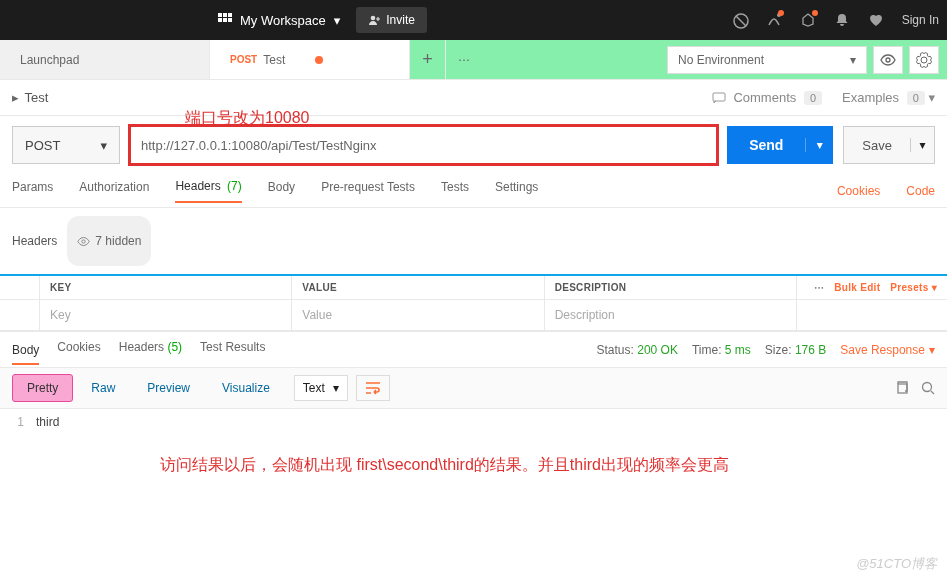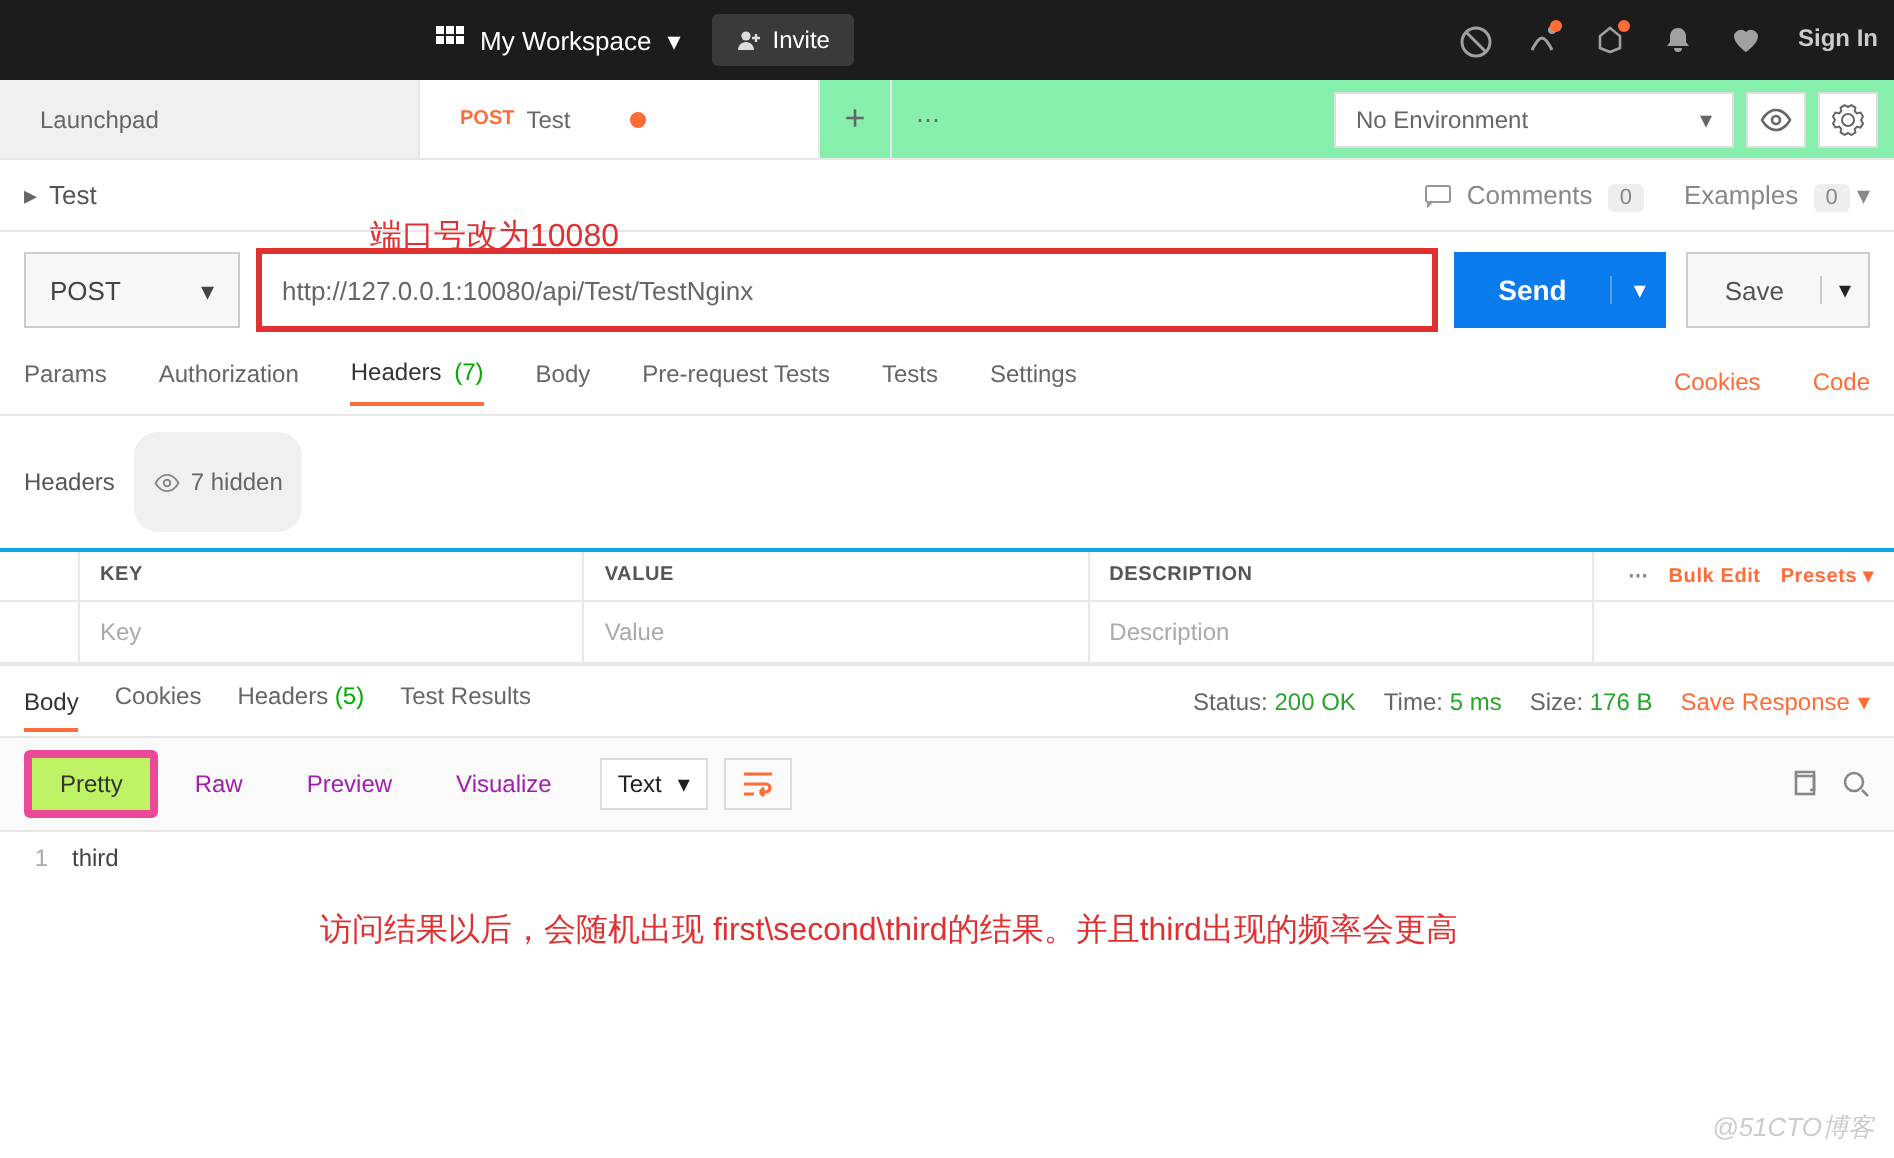--- a/index.html
+++ b/index.html
@@ -3,21 +3,21 @@
 <meta charset="utf-8">
 <style>
 * { box-sizing: border-box; margin: 0; padding: 0; font-family: -apple-system, BlinkMacSystemFont, "Segoe UI", Arial, sans-serif; }
 body { width: 947px; height: 579px; background: #fff; overflow: hidden; font-size: 12px; color: #212121; position: relative; }
 
 
 .topbar { height: 40px; background: #1c1c1c; display: flex; align-items: center; color: #fff; padding: 0 8px; }
 .topbar-left { display: flex; align-items: center; gap: 16px; margin-left: 210px; }
 .workspace-btn { display: flex; align-items: center; gap: 8px; font-size: 13px; cursor: pointer; }
 .invite-btn { background: #3a3a3a; padding: 6px 12px; border-radius: 3px; display: flex; align-items: center; gap: 6px; font-size: 12px; cursor: pointer; }
-.topbar-right { margin-left: auto; display: flex; gap: 18px; color: #a0a0a0; font-weight: bold; }
+.topbar-right { margin-left: auto; display: flex; align-items: center; gap: 18px; color: #a0a0a0; }
 .topbar-icon { width: 16px; height: 16px; cursor: pointer; fill: #a0a0a0; position: relative; }
 .signin { font-size: 12px; color: #ccc; cursor: pointer; }
 .notif-dot { position: absolute; top: -2px; right: -2px; width: 6px; height: 6px; background: #ff6c37; border-radius: 50%; }
 
 
 .tabs-row { height: 40px; display: flex; align-items: stretch; border-bottom: 1px solid #e8e8e8; background: #86efac; }
 .tab { padding: 0 20px; display: flex; align-items: center; font-size: 12px; border-right: 1px solid #e8e8e8; cursor: pointer; color: #666; background: #f0f0f0; }
 .tab.active { background: #fff; color: #666; }
 .tab .method-indicator { color: #ff6c37; font-weight: 600; font-size: 10px; margin-right: 6px; }
 .tab .dirty-dot { width: 8px; height: 8px; background: #ff6c37; border-radius: 50%; margin-left: 30px; }
@@ -72,22 +72,22 @@
 
 .resp-tabs { display: flex; align-items: center; padding: 0 12px; height: 36px; border-top: 1px solid #e8e8e8; font-size: 12px; color: #666; gap: 18px; }
 .resp-tab { cursor: pointer; padding-bottom: 6px; }
 .resp-tab.active { color: #333; border-bottom: 2px solid #ff6c37; margin-bottom: -9px; }
 .resp-status { margin-left: auto; display: flex; align-items: center; gap: 14px; }
 .green { color: #28a528; }
 .save-resp { color: #ff6c37; cursor: pointer; display: flex; align-items: center; gap: 4px; }
 
 
 .pretty-bar { display: flex; align-items: center; padding: 6px 12px; gap: 4px; background: #fafafa; border-bottom: 1px solid #e8e8e8; border-top: 1px solid #e8e8e8; }
-.pretty-btn { padding: 6px 14px; font-size: 12px; color: #a21caf; cursor: pointer; border-radius: 3px; }
-.pretty-btn.active { background: #bef264; border: 4px solid #ec4899; color: #333; }
+.pretty-btn { padding: 6px 14px; font-size: 12px; color: #0369a1; cursor: pointer; border-radius: 3px; }
+.pretty-btn.active { background: #f9a8d4; border: 1px solid #ec4899; color: #333; }
 .format-select { padding: 5px 8px; border: 1px solid #ddd; background: #fff; font-size: 12px; display: flex; gap: 8px; align-items: center; cursor: pointer; margin-left: 6px; }
 .wrap-icon { padding: 5px 8px; color: #ff6c37; cursor: pointer; font-size: 16px; border: 1px solid #ddd; margin-left: 4px; }
 .pretty-right { margin-left: auto; display: flex; gap: 12px; color: #888; }
 
 
 .code-body { padding: 6px 0; font-family: Consolas, Menlo, monospace; font-size: 12px; }
 .code-line { display: flex; }
 .gutter { width: 36px; text-align: right; padding-right: 12px; color: #aaa; }
 .code-text { color: #444; }
 

